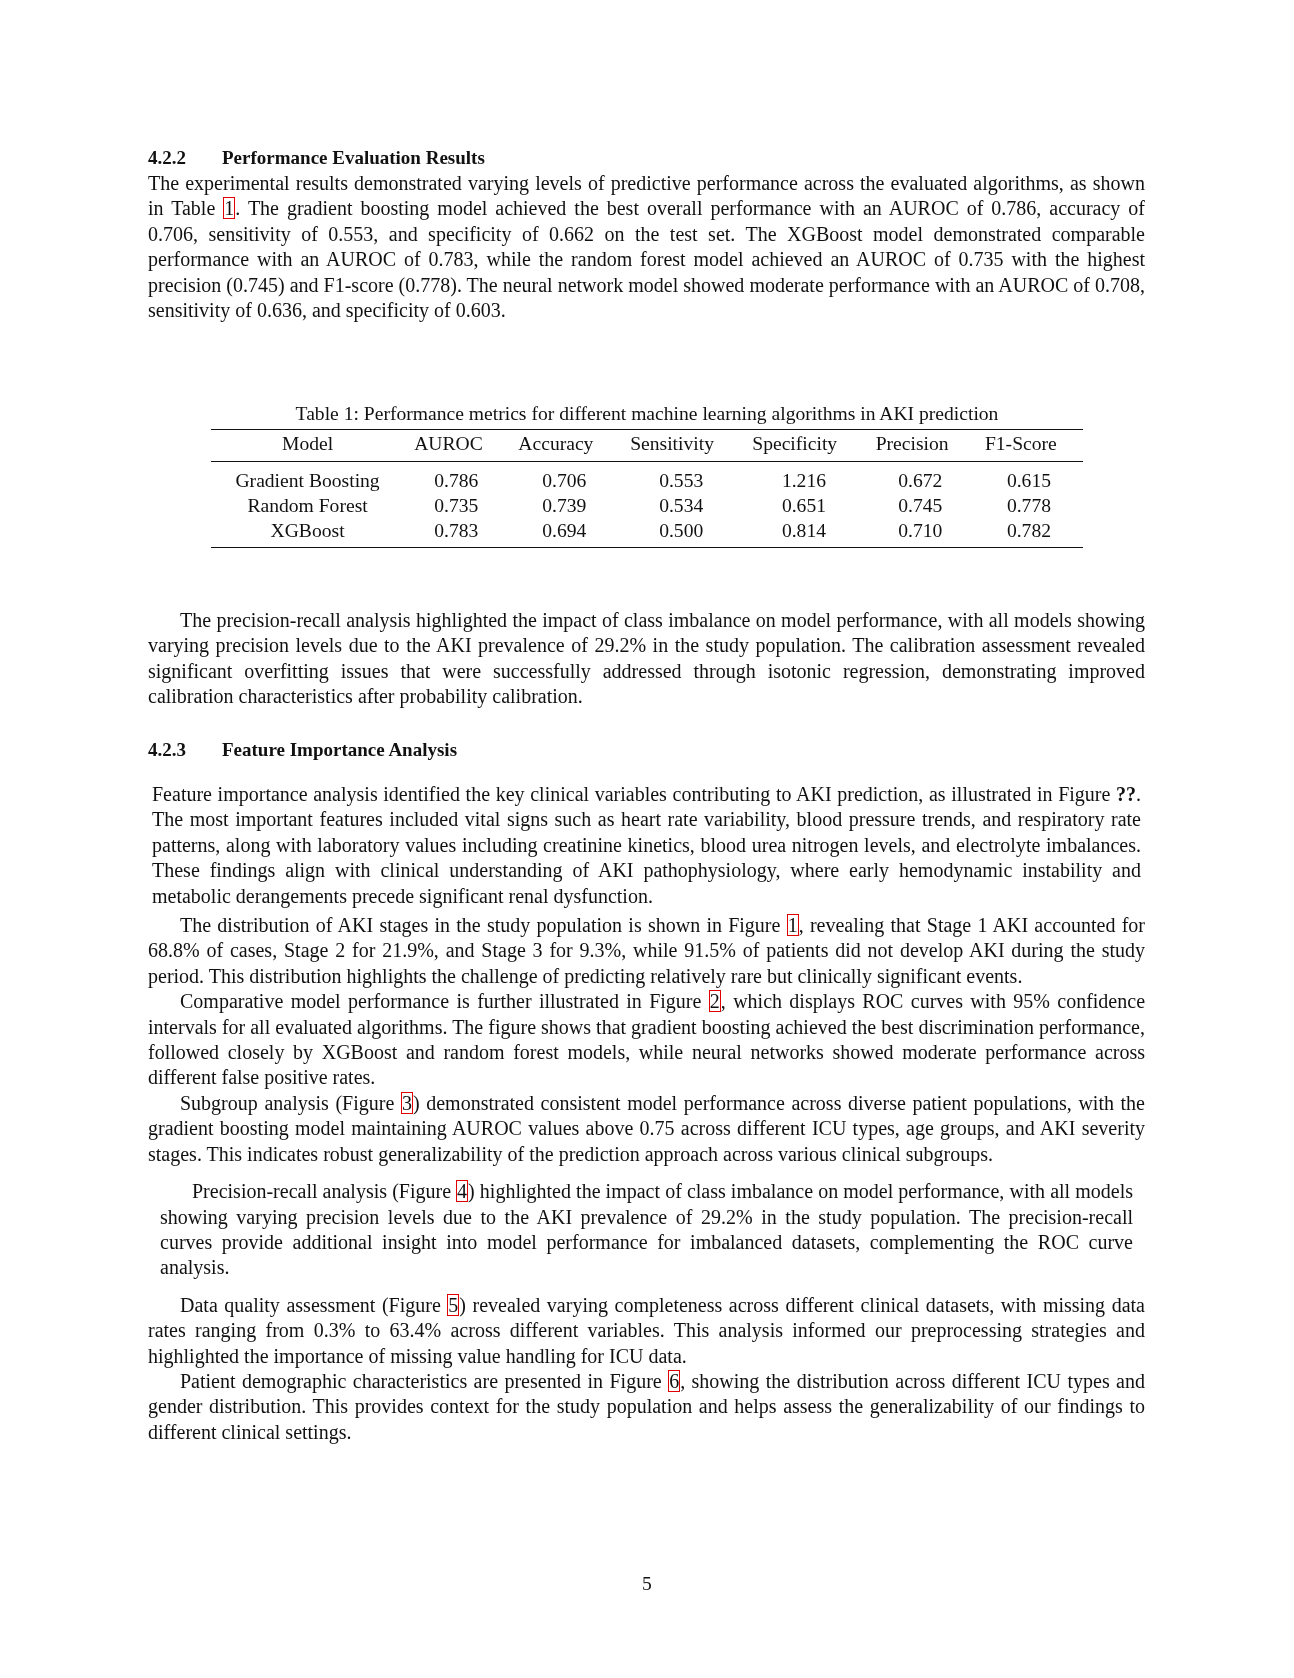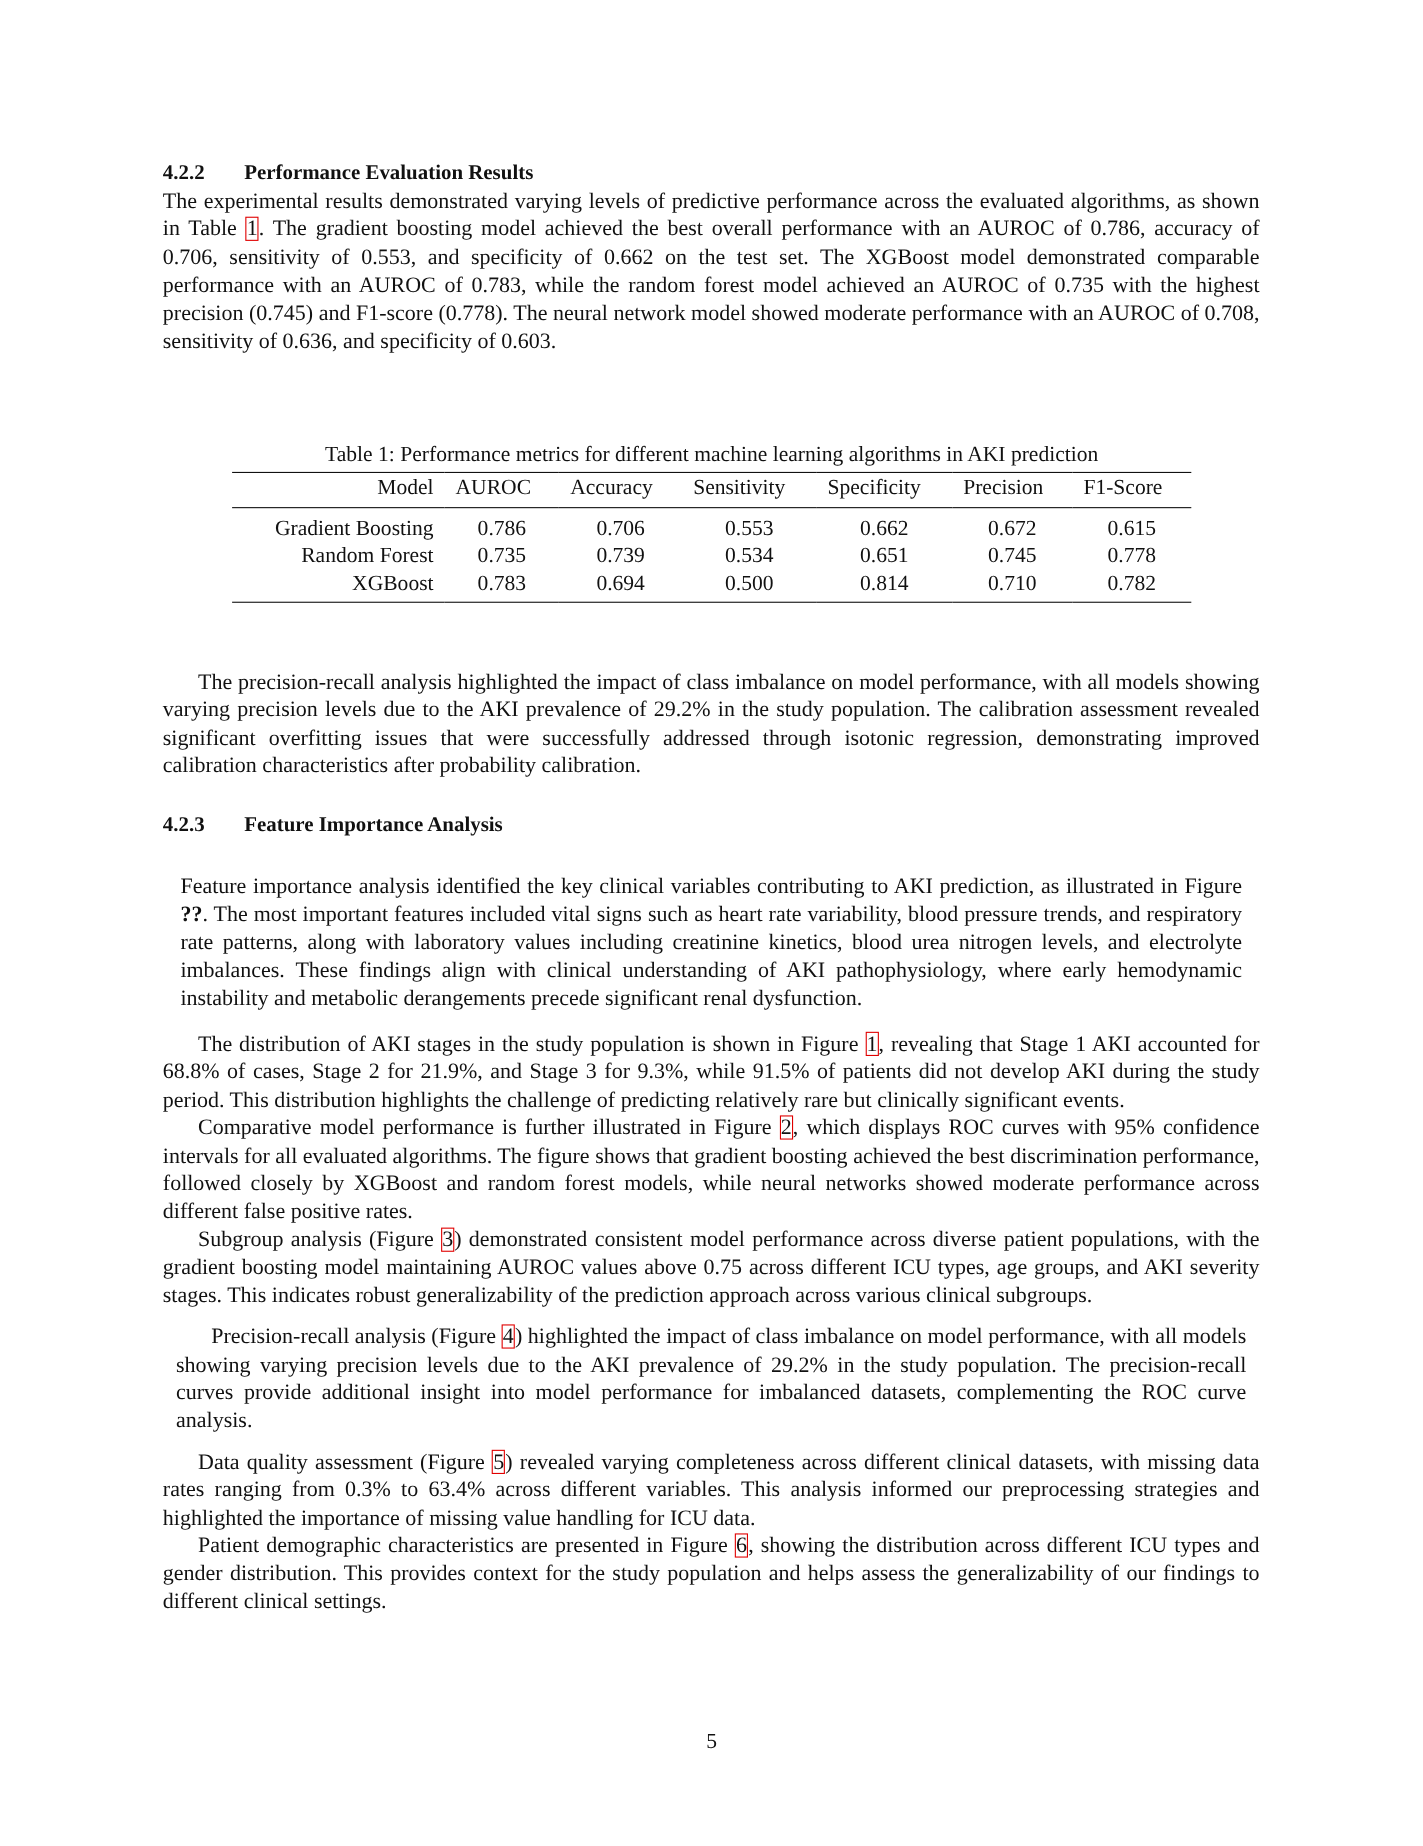--- a/index.html
+++ b/index.html
@@ -16,21 +16,21 @@
   .qref { font-weight: bold; }
   .tbl-wrap { position: absolute; left: 63px; width: 872px; }
   .caption { text-align: center; font-size: 19.6px; font-family: "Liberation Serif", "DejaVu Serif", serif;
              line-height: 24px; margin-bottom: 3px; white-space: nowrap; }
   table { width: 100%; border-collapse: collapse; font-size: 19.6px;
           font-family: "Liberation Serif", "DejaVu Serif", serif; }
   thead tr { border-top: 1.6px solid #111; border-bottom: 1.2px solid #111; }
   tbody tr:last-child td { padding-bottom: 4px; }
   tbody { border-bottom: 1.6px solid #111; }
   th { font-weight: normal; padding: 3px 10px 6px 10px; text-align: left; white-space: nowrap; line-height: 22px; }
-  th:first-child, td:first-child { text-align: right; }
+  th:first-child, td:first-child { text-align: center; }
   td { padding: 0 10px; text-align: center; line-height: 25px; white-space: nowrap; }
   tbody tr:first-child td { padding-top: 6px; }
   .pagenum { position: absolute; top: 1573px; left: 0; width: 1294px; text-align: center;
              font-size: 19.6px; font-family: "Liberation Serif", "DejaVu Serif", serif; }
 </style>
 </head>
 <body>
 
 <div class="page">
 
@@ -55,21 +55,21 @@
           <th>Precision</th>
           <th>F1-Score</th>
         </tr>
       </thead>
       <tbody>
         <tr>
           <td>Gradient Boosting</td>
           <td>0.786</td>
           <td>0.706</td>
           <td>0.553</td>
-          <td>0.662</td>
+          <td>1.216</td>
           <td>0.672</td>
           <td>0.615</td>
         </tr>
         <tr>
           <td>Random Forest</td>
           <td>0.735</td>
           <td>0.739</td>
           <td>0.534</td>
           <td>0.651</td>
           <td>0.745</td>
@@ -90,21 +90,21 @@
 
   <p class="para" style="top:608px;margin:0;">
     <span class="indent"></span><span>The precision-recall analysis highlighted the impact of class imbalance on model performance, with all models showing varying precision levels due to the AKI prevalence of 29.2% in the study population. The calibration assessment revealed significant overfitting issues that were successfully addressed through isotonic regression, demonstrating improved calibration characteristics after probability calibration.</span>
   </p>
 
   <div class="heading" style="top:739px;">
     <span class="num">4.2.3</span><span>Feature Importance Analysis</span>
   </div>
 
   <div class="para" style="top:778px;">
-    <p style="margin:16px;">
+    <p style="margin:4px;">
       <span>Feature importance analysis identified the key clinical variables contributing to AKI prediction, as illustrated in Figure </span><span class="qref">??</span><span>. The most important features included vital signs such as heart rate variability, blood pressure trends, and respiratory rate patterns, along with laboratory values including creatinine kinetics, blood urea nitrogen levels, and electrolyte imbalances. These findings align with clinical understanding of AKI pathophysiology, where early hemodynamic instability and metabolic derangements precede significant renal dysfunction.</span>
     </p>
     <p style="margin:0;">
       <span class="indent"></span><span>The distribution of AKI stages in the study population is shown in Figure </span><span class="ref">1</span><span>, revealing that Stage 1 AKI accounted for 68.8% of cases, Stage 2 for 21.9%, and Stage 3 for 9.3%, while 91.5% of patients did not develop AKI during the study period. This distribution highlights the challenge of predicting relatively rare but clinically significant events.</span>
     </p>
     <p style="margin:0;">
       <span class="indent"></span><span>Comparative model performance is further illustrated in Figure </span><span class="ref">2</span><span>, which displays ROC curves with 95% confidence intervals for all evaluated algorithms. The figure shows that gradient boosting achieved the best discrimination performance, followed closely by XGBoost and random forest models, while neural networks showed moderate performance across different false positive rates.</span>
     </p>
     <p style="margin:0;">
       <span class="indent"></span><span>Subgroup analysis (Figure </span><span class="ref">3</span><span>) demonstrated consistent model performance across diverse patient populations, with the gradient boosting model maintaining AUROC values above 0.75 across different ICU types, age groups, and AKI severity stages. This indicates robust generalizability of the prediction approach across various clinical subgroups.</span>

